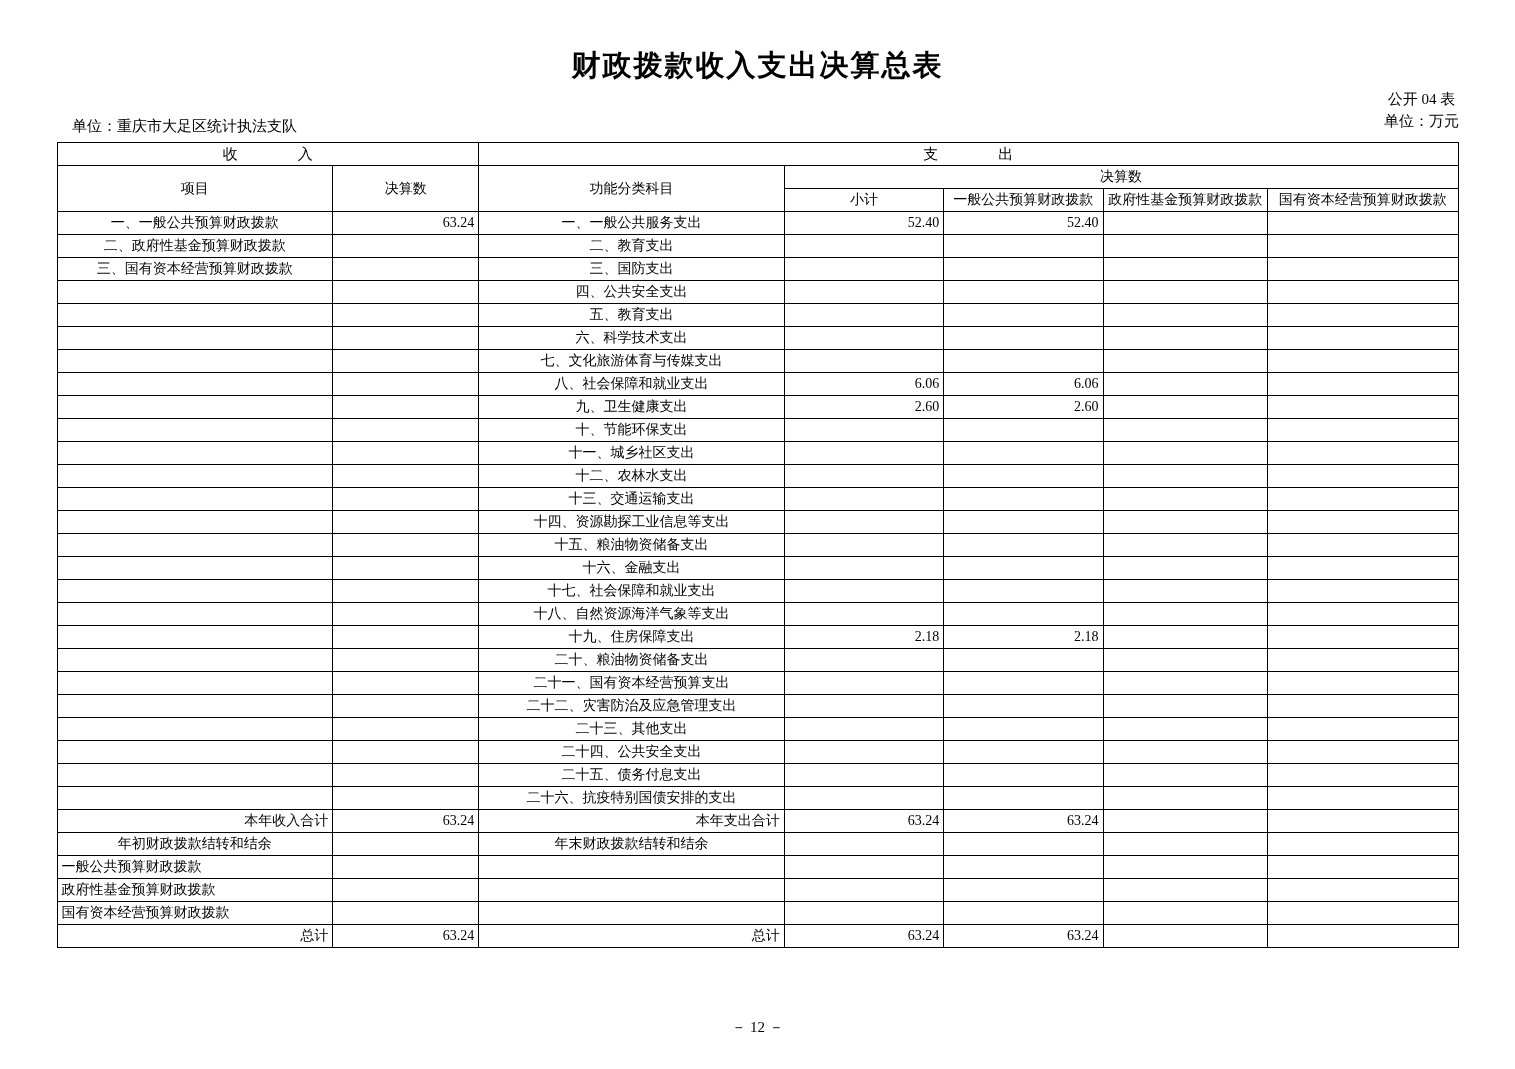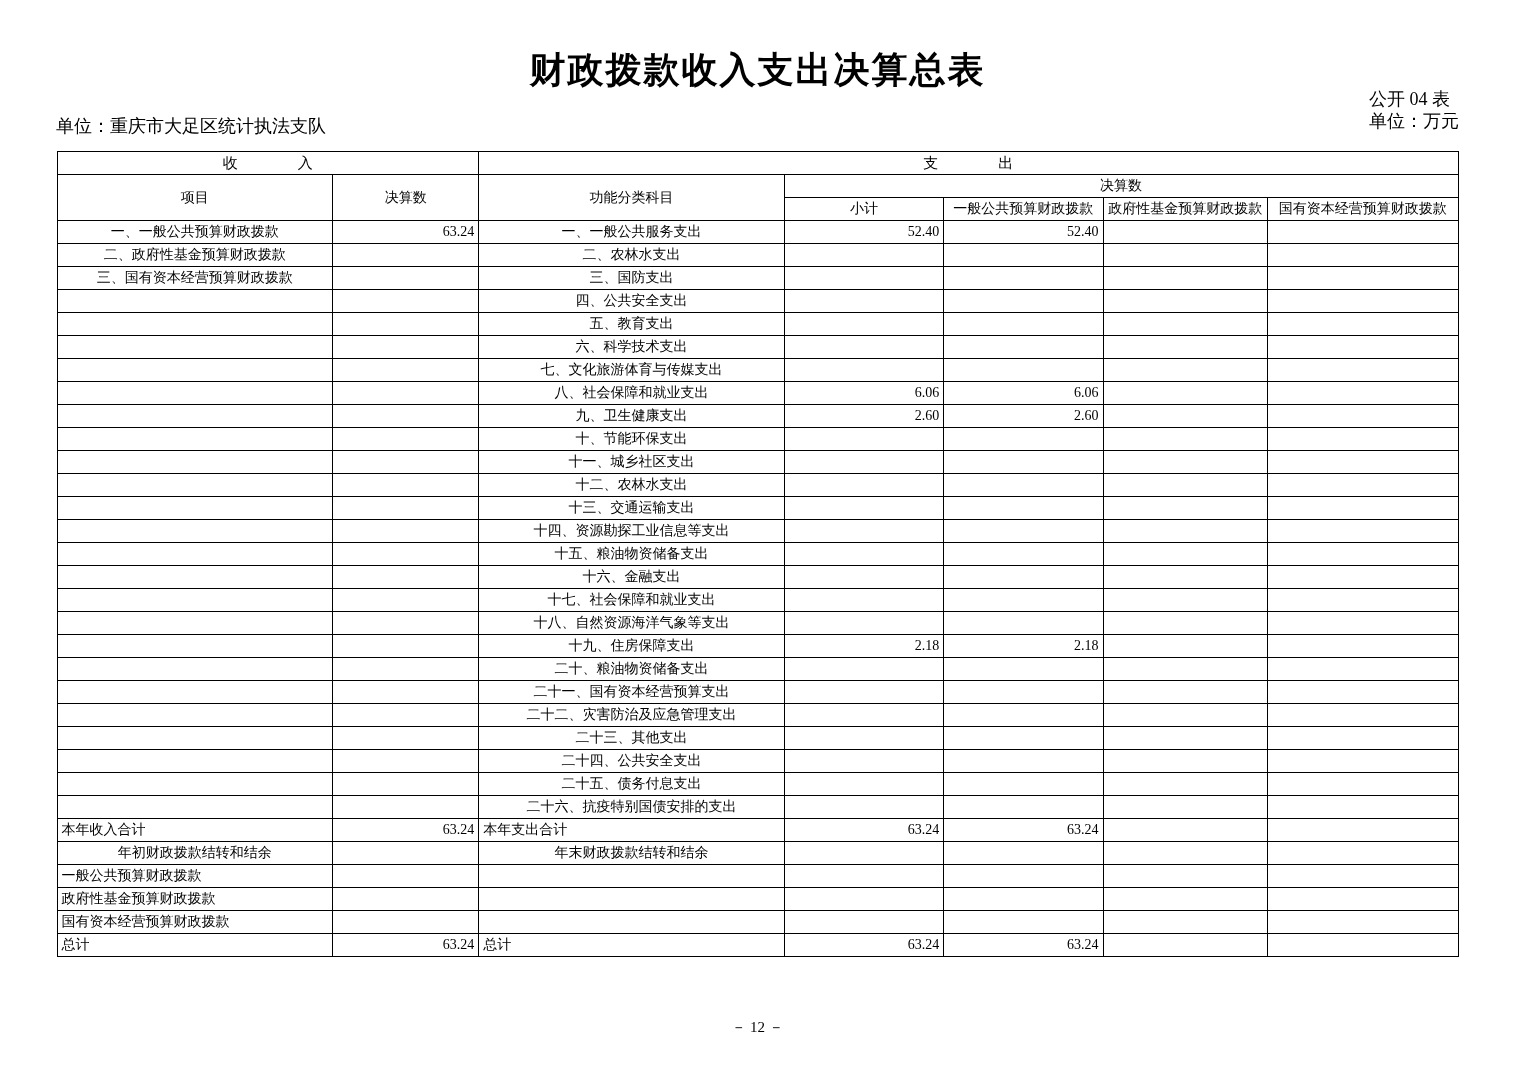--- a/index.html
+++ b/index.html
@@ -16,39 +16,39 @@
   }
   .page {
     width: 1515px;
     height: 1069px;
     position: relative;
     box-sizing: border-box;
     padding: 0 56px;
   }
   .doc-title {
     text-align: center;
-    font-size: 36px;
+    font-size: 29px;
     font-weight: bold;
     letter-spacing: 2px;
     padding-top: 46px;
     font-family: "Liberation Serif", "DejaVu Serif", serif;
   }
   .meta-right {
     position: absolute;
     right: 56px;
     top: 88px;
-    font-size: 18px;
-    text-align: left;
+    font-size: 15px;
+    text-align: center;
     line-height: 22px;
   }
   .meta-left {
     position: absolute;
-    left: 56px;
+    left: 72px;
     top: 115px;
-    font-size: 18px;
+    font-size: 15px;
     line-height: 22px;
   }
   .spacer {
     height: 56px;
   }
   table.main {
     border-collapse: collapse;
     width: 1402px;
     margin: 0 auto;
     table-layout: fixed;
@@ -82,21 +82,21 @@
   }
   .lbl-indent {
     text-align: left;
     padding-left: 18px;
   }
   .num {
     text-align: right;
     padding-right: 10px;
   }
   .ctr {
-    text-align: left;
+    text-align: right;
   }
   .bold {
     font-weight: bold;
   }
   .notes {
     margin: 4px auto 0 auto;
     width: 1402px;
     font-size: 15px;
     line-height: 24px;
   }
@@ -169,21 +169,21 @@
           <td class="num">63.24</td>
           <td class="lbl">一、一般公共服务支出</td>
           <td class="num">52.40</td>
           <td class="num">52.40</td>
           <td class="num"></td>
           <td class="num"></td>
         </tr>
         <tr>
           <td class="lbl bold">二、政府性基金预算财政拨款</td>
           <td class="num"></td>
-          <td class="lbl">二、农林水支出</td>
+          <td class="lbl">二、教育支出</td>
           <td class="num"></td>
           <td class="num"></td>
           <td class="num"></td>
           <td class="num"></td>
         </tr>
         <tr>
           <td class="lbl bold">三、国有资本经营预算财政拨款</td>
           <td class="num"></td>
           <td class="lbl">三、国防支出</td>
           <td class="num"></td>

